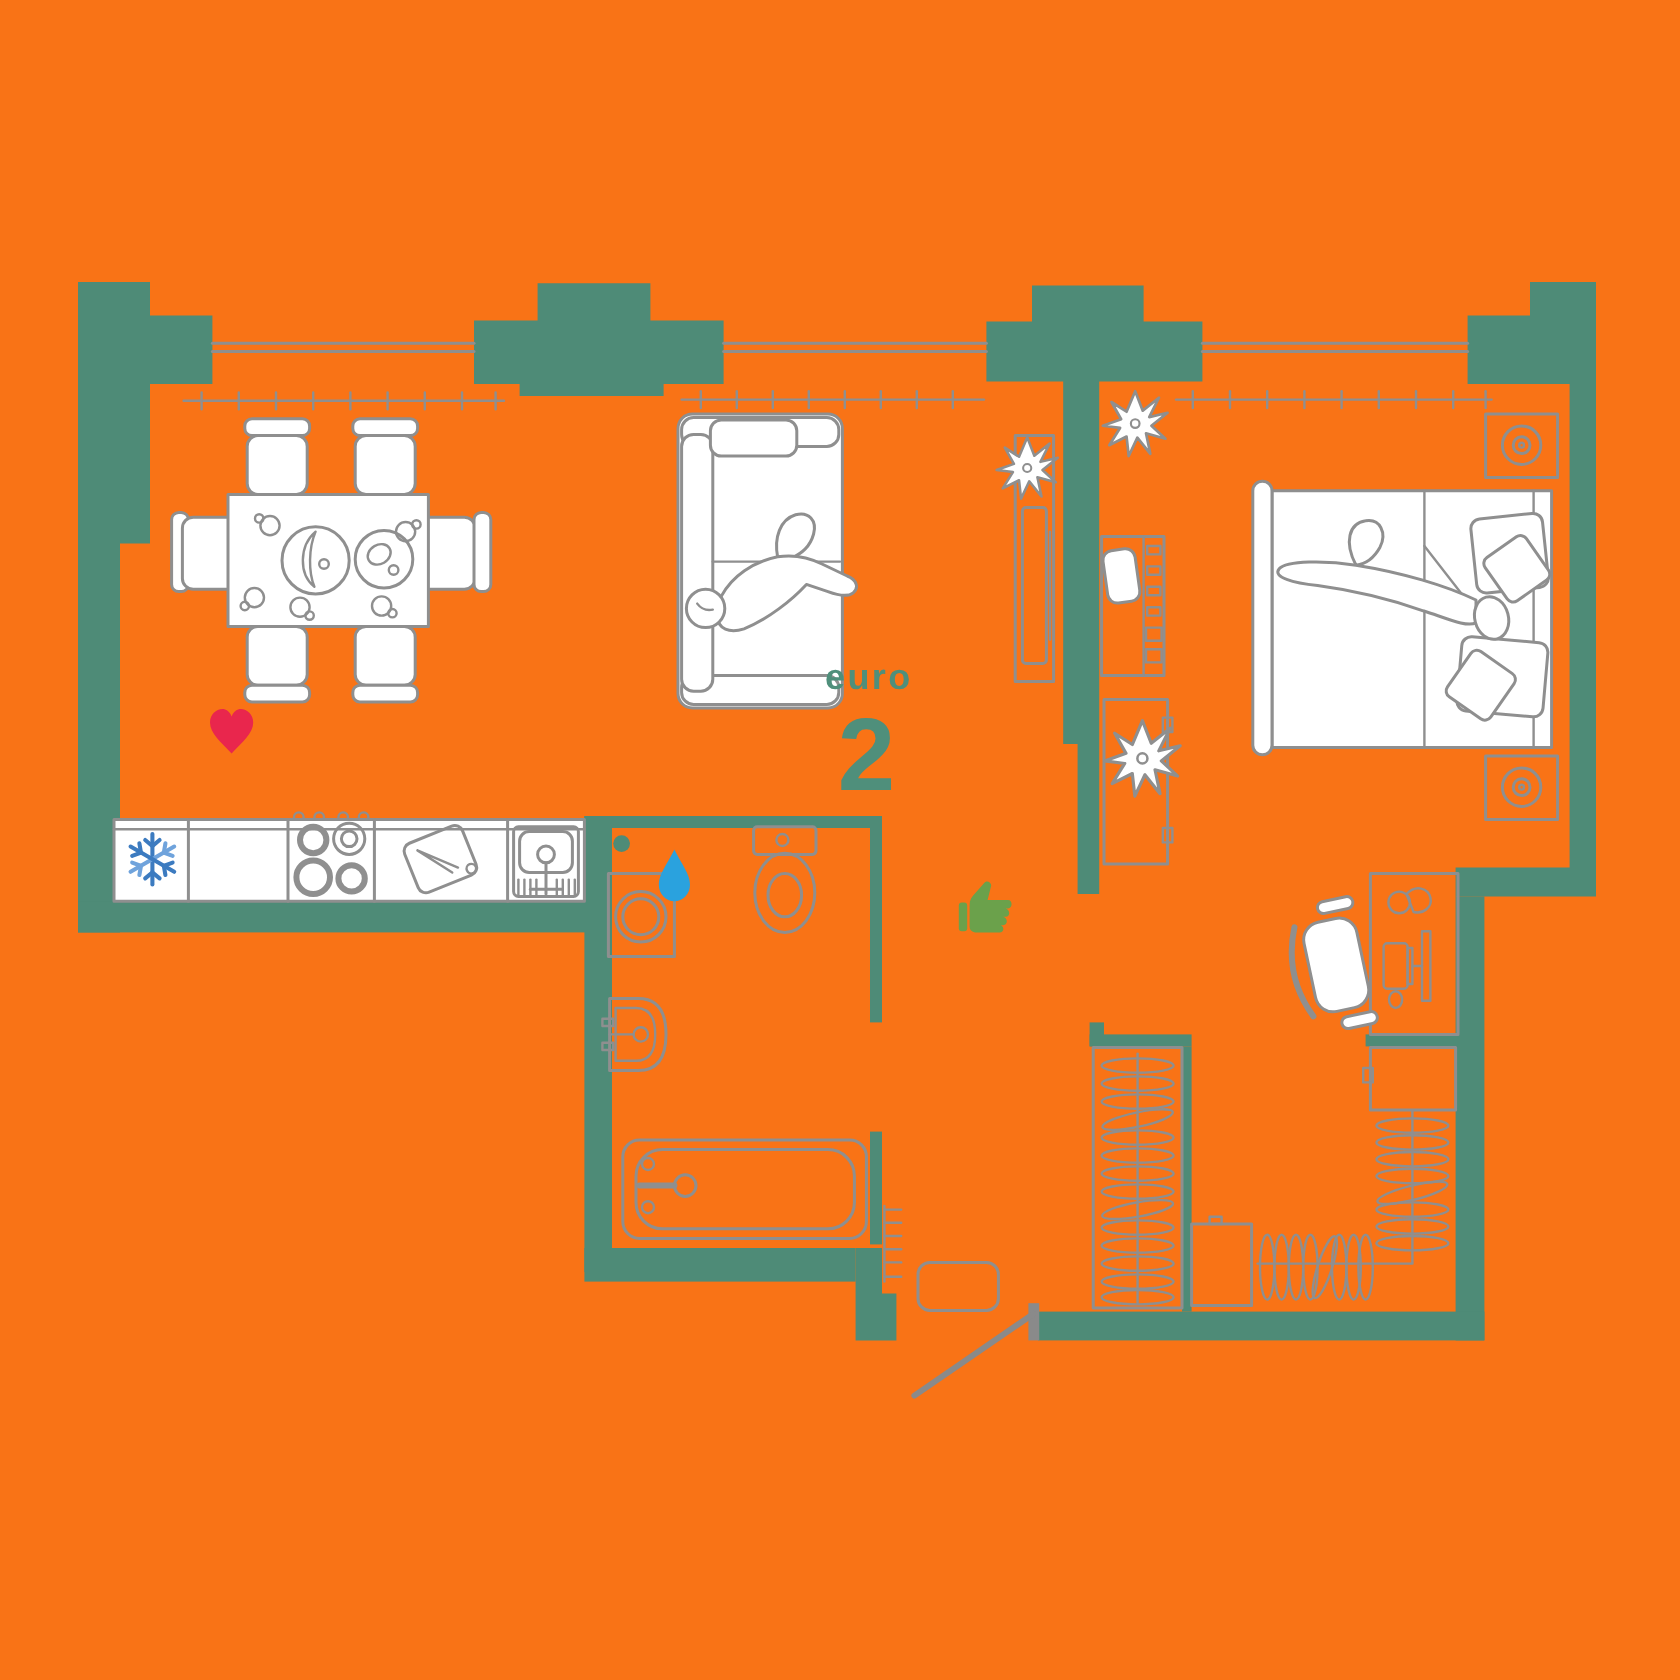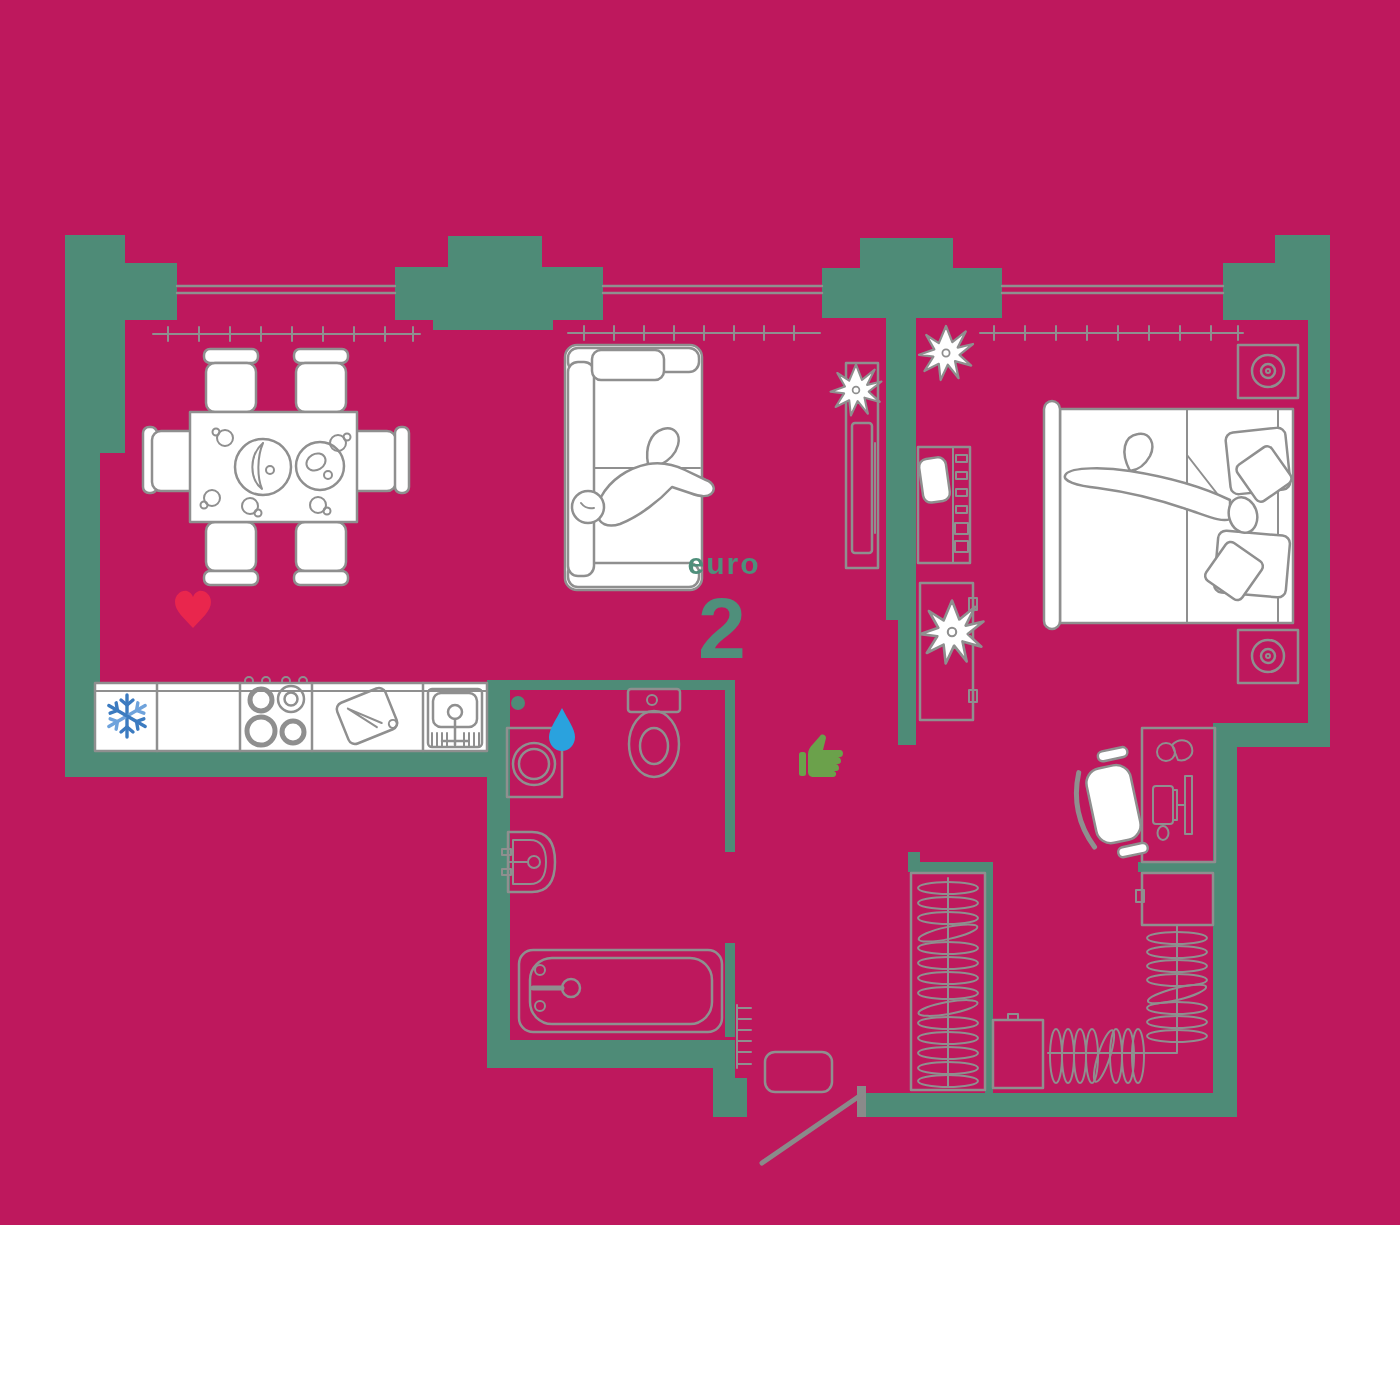--- a/index.html
+++ b/index.html
@@ -1,16 +1,16 @@
 <!DOCTYPE html>
 <html style="--c-wall: #4e8b77; --c-line: #8f8f8f; --c-label: #4f8f7b; --c-heart: #e9264d; --c-snowflake: #3c7bc0; --c-snowflake-light: #6fa3dc; --c-drop: #2aa2de; --c-thumbs-up: #6ba14b; --c-dot: #4e8b77; --c-door: #8a8a8a;"><head>
 <meta charset="utf-8">
 <style>
   html,body{margin:0;padding:0;background:#fff;}
-  .stage{width:1400px;height:1225px;margin:0 auto;background:#be185d;font-family:"Liberation Sans",sans-serif;}
+  .stage{width:1400px;height:1400px;margin:0 auto;background:#f97316;font-family:"Liberation Sans",sans-serif;}
   svg{display:block;}
   .wall{fill:var(--c-wall,#4e8b77);stroke:none;}
   .f{fill:none;stroke:var(--c-line,#8f8f8f);stroke-width:2.5;stroke-linecap:round;stroke-linejoin:round;}
   .w{fill:#fff;stroke:var(--c-line,#8f8f8f);stroke-width:2.5;stroke-linecap:round;stroke-linejoin:round;}
   .b{stroke-width:5;}
   .thin{stroke-width:2;}
   .euro-word{font:700 30px "Liberation Sans",sans-serif;letter-spacing:2px;}
   .euro-num{font:700 86px "Liberation Sans",sans-serif;}
 </style>
 </head>

